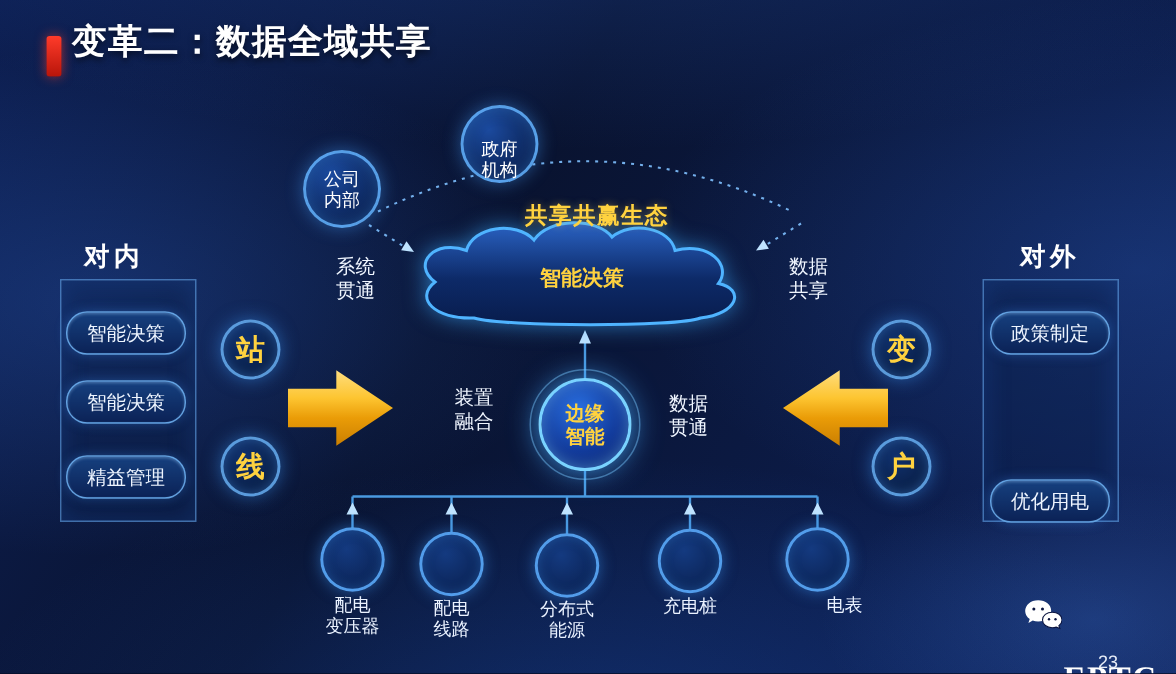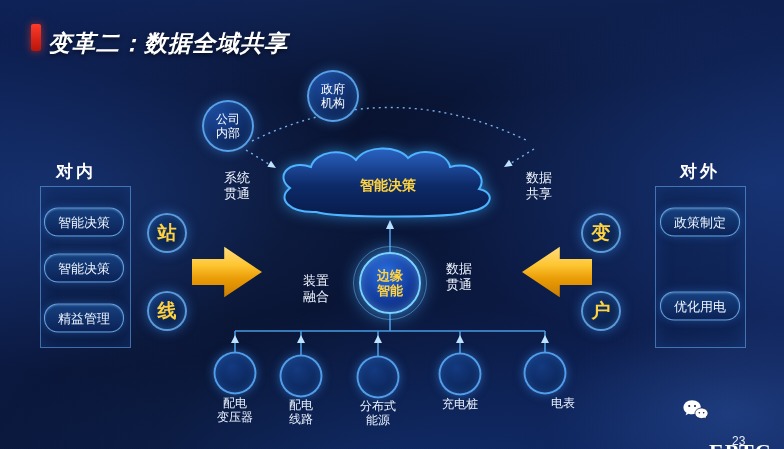--- a/index.html
+++ b/index.html
@@ -48,22 +48,22 @@
     border:1px solid rgba(120,190,255,.8);background:linear-gradient(180deg,#16407f,#0b2256);
     box-shadow:0 0 8px rgba(60,140,240,.35), inset 0 1px 2px rgba(160,210,255,.35);
     display:flex;align-items:center;justify-content:center;font-size:13px;color:#eef5ff;}
   .arrow{position:absolute;width:70px;height:56px;
     background:linear-gradient(180deg,#ffe18a 0%,#fdc531 38%,#ea9c07 62%,#c57a00 100%);
     clip-path:polygon(0 27%,46% 27%,46% 5%,100% 50%,46% 95%,46% 73%,0 73%);}
   .arrow.flip{transform:scaleX(-1);}
   .red-bar{position:absolute;left:31px;top:24px;width:10px;height:27px;
     background:linear-gradient(180deg,#ff3b2a,#b8150a);border-radius:2px;
     box-shadow:0 0 8px rgba(255,60,40,.6);}
-  .title-text{position:absolute;left:48px;top:28px;font-size:23px;font-weight:bold;letter-spacing:1px;
-    color:#fff;text-shadow:0 2px 4px rgba(0,0,0,.6);font-style:italic;}
+  .title-text{position:absolute;left:48px;top:12px;font-size:23px;font-weight:bold;letter-spacing:1px;
+    color:#fff;text-shadow:0 2px 4px rgba(0,0,0,.6);}
   .bottom-label{position:absolute;transform:translateX(-50%);font-size:12px;line-height:14px;color:#eaf2ff;}
   .wechat-icon{position:absolute;left:682px;top:398px;}
   .eptc-text{position:absolute;left:709px;top:395px;font-family:"Liberation Serif",serif;
     font-size:22px;font-weight:bold;color:#fff;letter-spacing:1px;margin-top:44px;}
   .page-num{position:absolute;left:732px;top:434px;font-size:12px;color:#e6ecf7;}
 </style>
 </head>
 <body>
 
 <div class="slide">
@@ -107,41 +107,42 @@
     <path d="M52 66 C26 67 12 53 26 42 C10 30 26 13 47 21 C51 5 80 1 92 14 C102 -1 134 -1 144 12 C157 1 183 6 186 21 C209 15 224 31 215 43 C233 47 228 63 203 66 C188 72 72 72 52 66 Z" fill="url(#cloudGrad)" stroke="#4fb4ff" stroke-width="2"></path>
   </svg>
 
   <span class="red-bar"></span>
   <div class="title-text">变革二：数据全域共享</div>
 
   <div class="circle top-node" style="left:228px;top:126px;">
     <span class="pre">公司
 内部</span>
   </div>
-  <div class="circle top-node" style="left:333px;top:96px;">
+  <div class="circle top-node" style="left:333px;top:96px;align-items:flex-end;">
     <span class="pre">政府
 机构</span>
   </div>
 
+  <div class="gold-head" style="left:398px;top:144px;">共享共赢生态</div>
   <div class="cloud-label" style="left:388px;top:186px;">智能决策</div>
   <div class="note pre" style="left:237px;top:186px;">系统
 贯通</div>
   <div class="note pre" style="left:539px;top:186px;">数据
 共享</div>
 
   <div class="panel-title" style="left:76px;top:171px;">对内</div>
   <div class="panel" style="left:40px;top:186px;width:89px;height:160px;"></div>
   <div class="pill" style="left:84px;top:222px;">智能决策</div>
   <div class="pill" style="left:84px;top:268px;">智能决策</div>
   <div class="pill" style="left:84px;top:318px;">精益管理</div>
 
   <div class="panel-title" style="left:700px;top:171px;">对外</div>
   <div class="panel" style="left:655px;top:186px;width:89px;height:160px;"></div>
   <div class="pill" style="left:700px;top:222px;">政策制定</div>
-  <div class="pill" style="left:700px;top:306px;font-family:Liberation Serif, serif;">优化用电</div>
+  <div class="pill" style="left:700px;top:334px;font-family:Liberation Serif, serif;">优化用电</div>
 
   <div class="circle badge" style="left:167px;top:233px;">
     <span>站</span>
   </div>
   <div class="circle badge" style="left:167px;top:311px;">
     <span>线</span>
   </div>
   <div class="circle badge" style="left:601px;top:233px;">
     <span>变</span>
   </div>
@@ -149,21 +150,21 @@
     <span>户</span>
   </div>
 
   <div class="arrow" style="left:192px;top:244px;"></div>
   <div class="arrow flip" style="left:522px;top:244px;"></div>
 
   <div class="circle center-node" style="left:390px;top:283px;">
     <span class="pre">边缘
 智能</span>
   </div>
-  <div class="note pre" style="left:316px;top:289px;">装置
+  <div class="note pre" style="left:316px;top:273px;">装置
 融合</div>
   <div class="note pre" style="left:459px;top:277px;">数据
 贯通</div>
 
   <div class="circle bottom-node" style="left:235px;top:373px;"></div>
   <div class="circle bottom-node" style="left:301px;top:376px;"></div>
   <div class="circle bottom-node" style="left:378px;top:377px;"></div>
   <div class="circle bottom-node" style="left:460px;top:374px;"></div>
   <div class="circle bottom-node" style="left:545px;top:373px;"></div>
 

